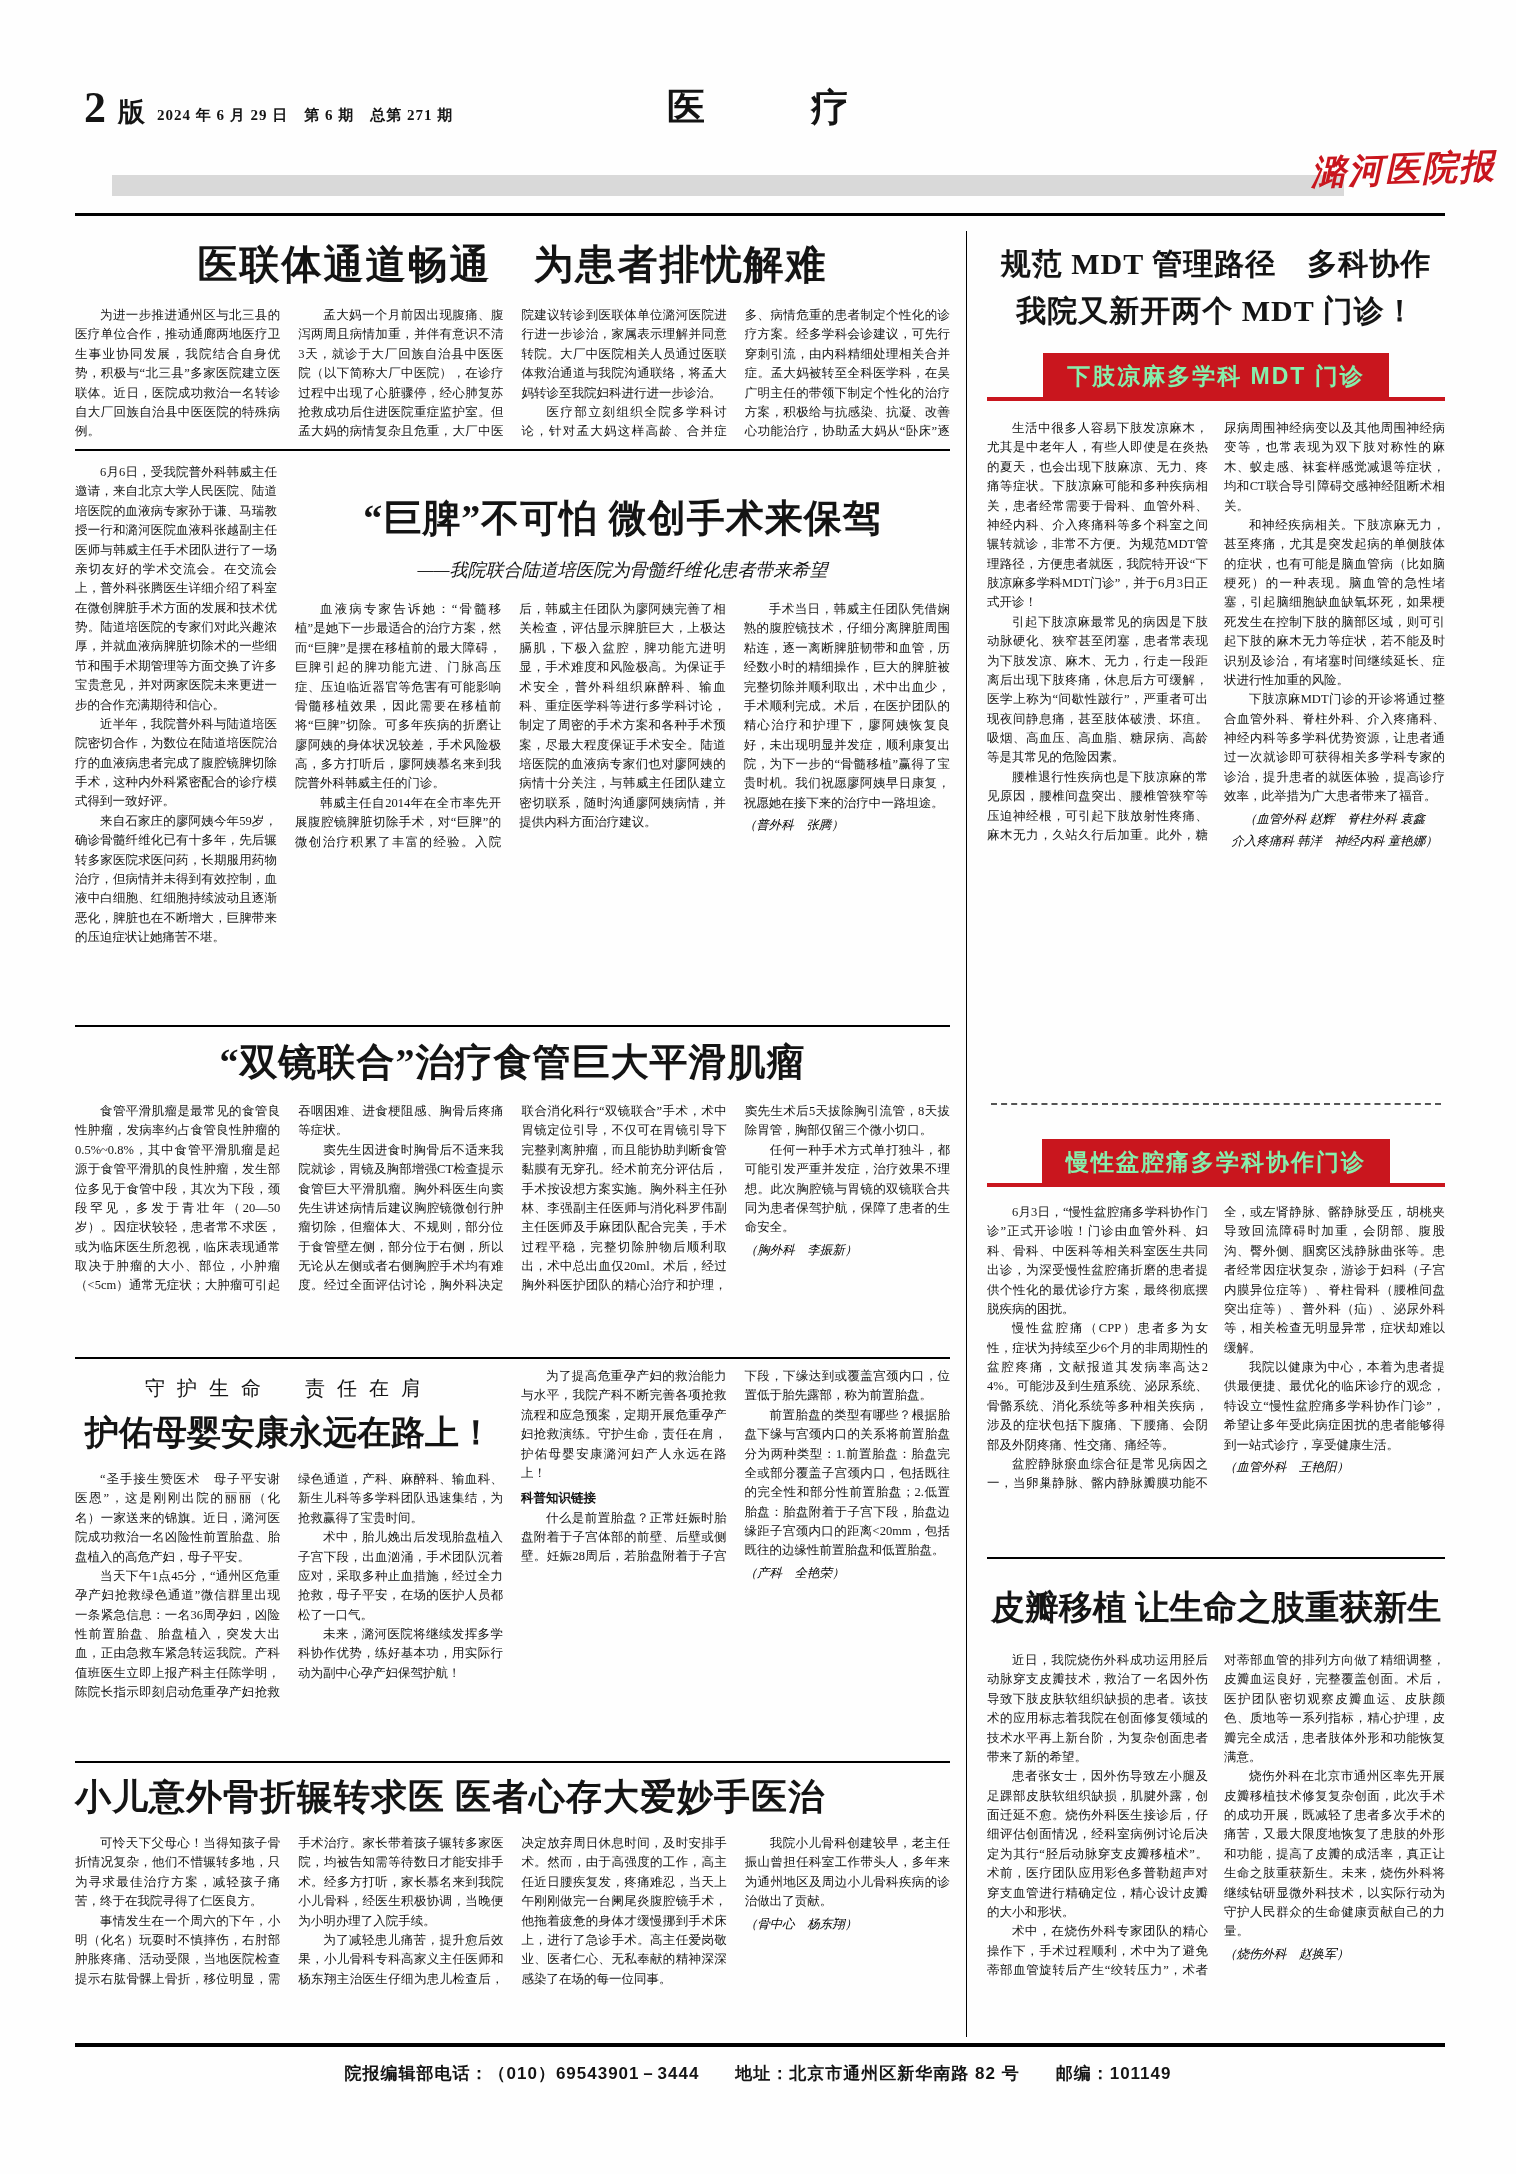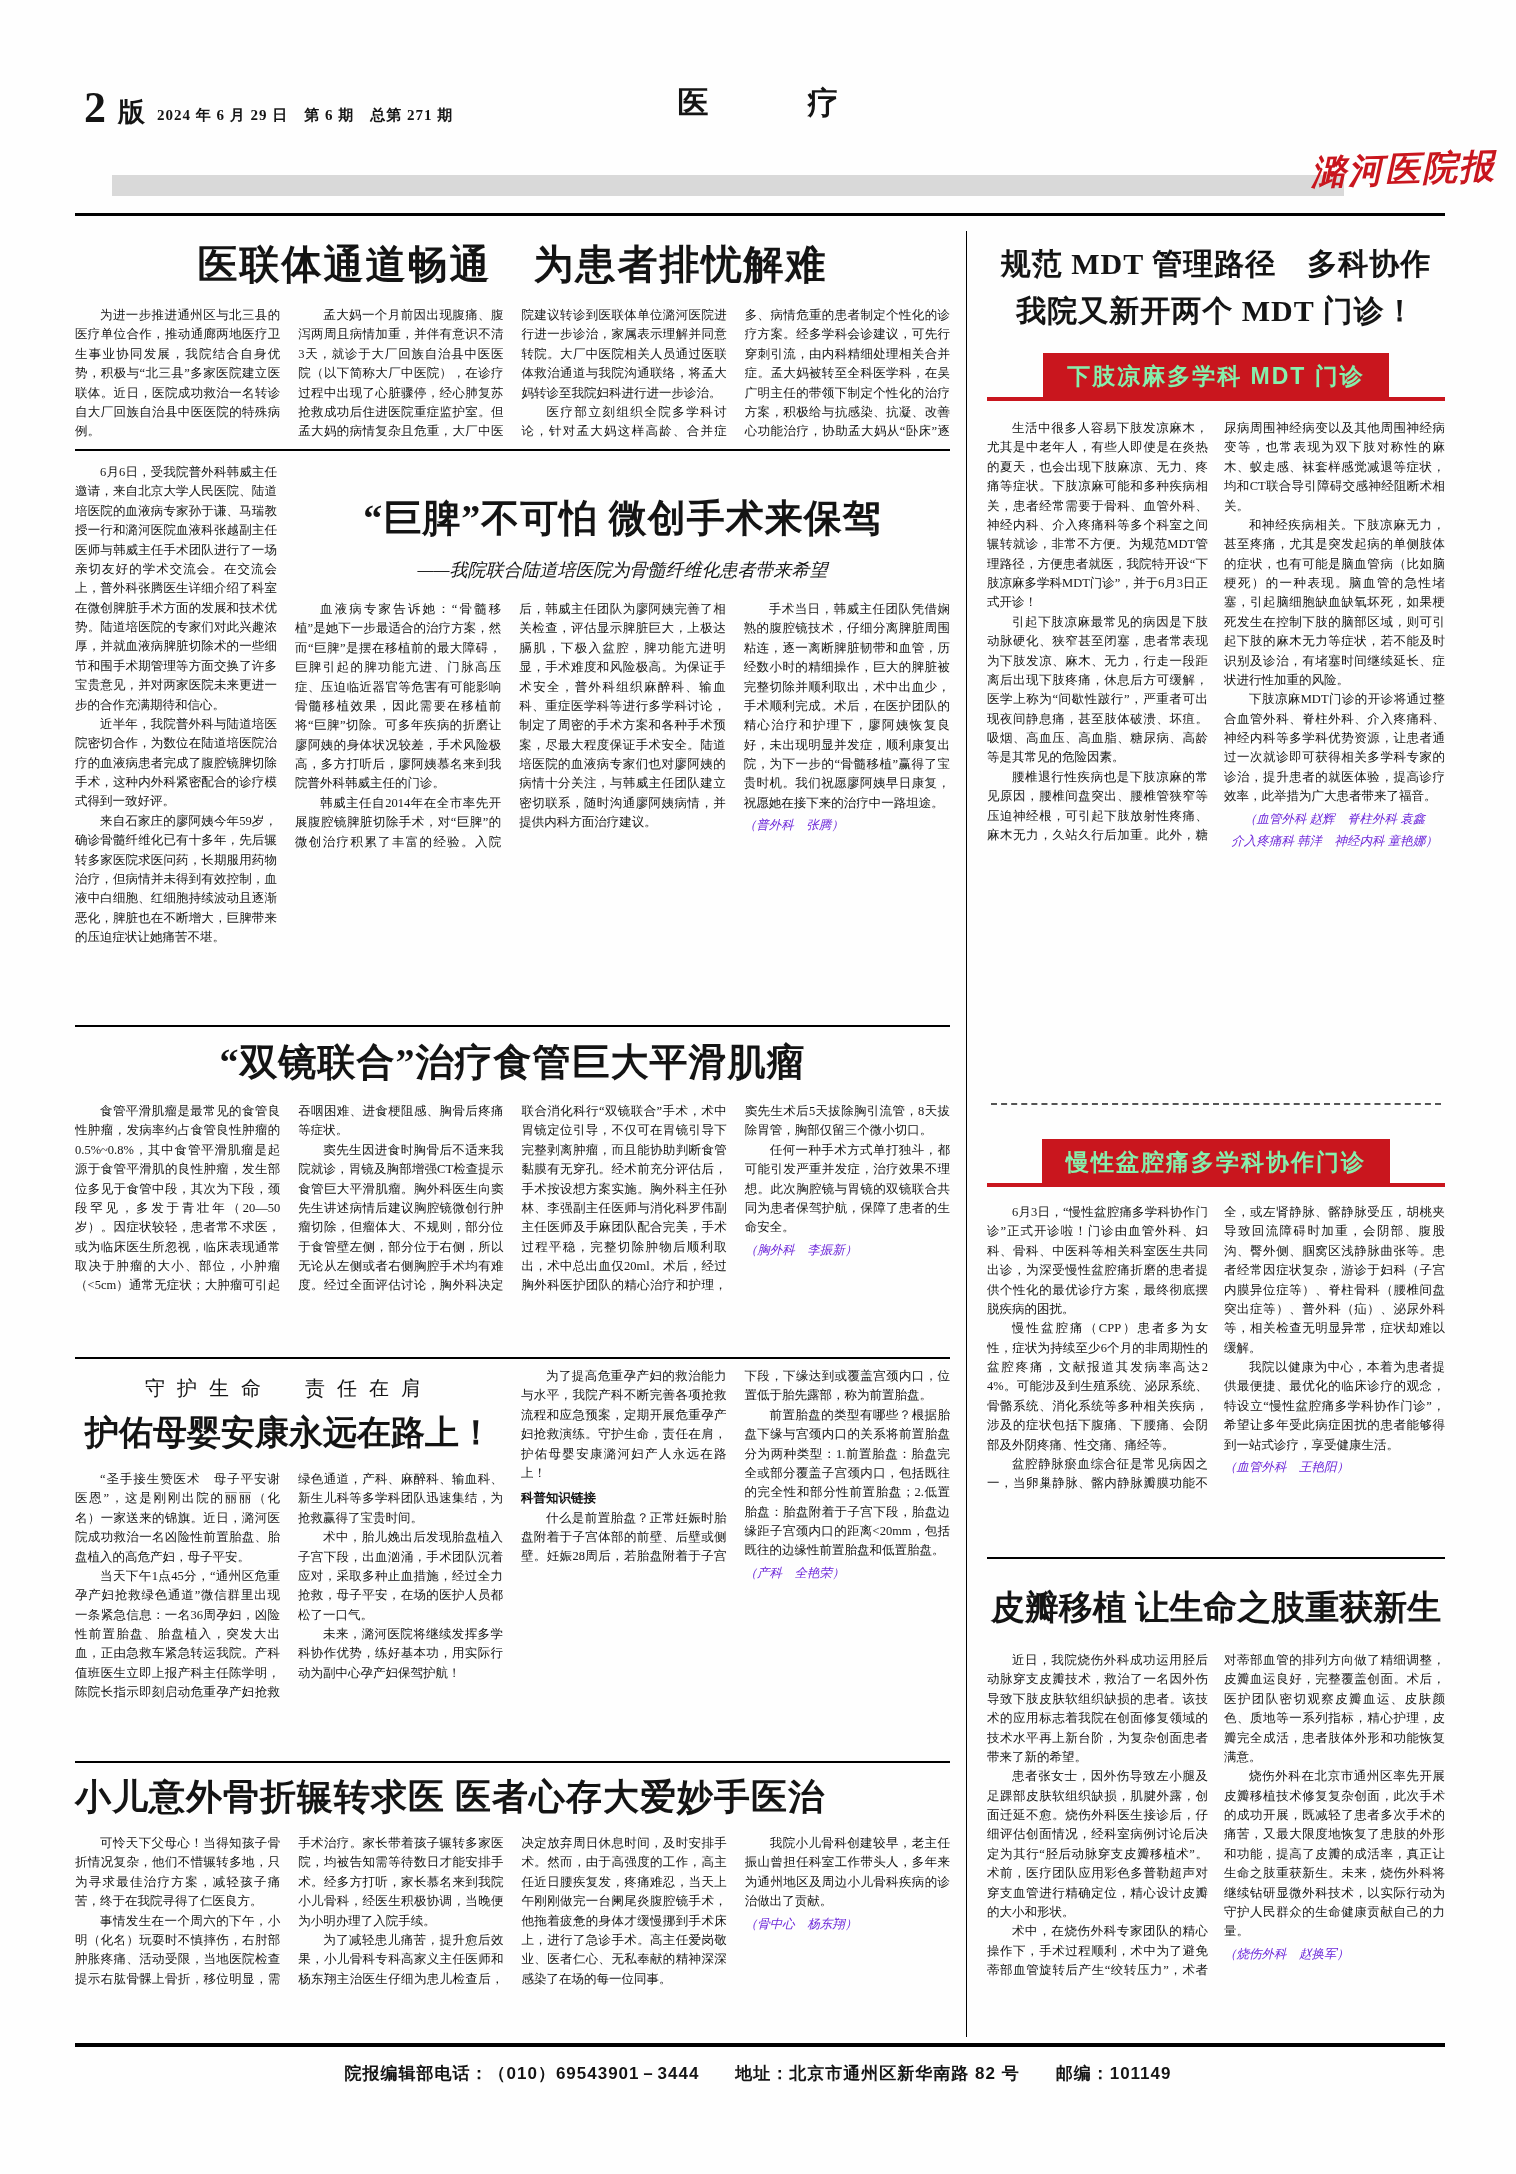--- a/index.html
+++ b/index.html
@@ -8,35 +8,35 @@
           margin:0 auto; overflow:hidden; color:var(--ink);
           font-family:"Liberation Serif","DejaVu Serif",serif; }
 
   
   .hdr-left { position:absolute; left:84px; top:88px; display:flex; align-items:flex-end; gap:12px; }
   .page-no { font-size:44px; font-weight:bold; line-height:.9; }
   .page-no-label { font-size:27px; font-weight:bold; line-height:1.1; }
   .date-line { font-size:15px; font-weight:bold; padding-bottom:3px; letter-spacing:1px; }
   .gray-bar { position:absolute; left:112px; top:175px; width:1232px; height:21px; background:#d9d9d9; }
   .section-title { position:absolute; left:0; width:100%; top:82px; text-align:center;
-                   font-size:31px; font-weight:bold; letter-spacing:34px; text-indent:34px; }
+                   font-size:38px; font-weight:bold; letter-spacing:34px; text-indent:34px; }
   .masthead { position:absolute; right:20px; top:146px; font-size:35px; font-weight:bold;
               color:var(--red); font-style:italic; letter-spacing:2px; transform:rotate(-2deg); }
   .hdr-rule { position:absolute; left:75px; width:1370px; top:213px; height:3px; background:#000; }
 
   
   .main { position:absolute; left:75px; top:231px; width:1370px; height:1810px; }
   .vdiv { position:absolute; left:891px; top:0; width:1px; height:1806px; background:#000; }
   .hrule { position:absolute; height:2px; background:#000; }
 
   
   .colbody { overflow:hidden; }
   .colbody p { margin:0; text-indent:2em; font-size:12.5px; line-height:1.55;
                text-align:justify; word-break:break-all; }
-  .byline { text-indent:0 !important; text-align:right; font-style:italic; color:#6d28d9;
+  .byline { text-indent:0 !important; text-align:right; font-style:italic; color:#000000;
             padding-right:6px; margin-top:3px !important; }
   .byline.center { text-align:center; padding-right:0; }
   .subhead { text-indent:0 !important; font-weight:bold; margin-top:6px !important; }
 
   
   .secA { position:absolute; left:0; top:6px; width:875px; }
   .a1-headline { text-align:center; font-size:40px; font-weight:bold; letter-spacing:2px; }
   .a1-body { margin-top:14px; height:148px; column-count:4; column-gap:18px; }
 
   .secB { position:absolute; left:0; top:232px; width:875px; height:554px; display:flex; gap:18px; }

